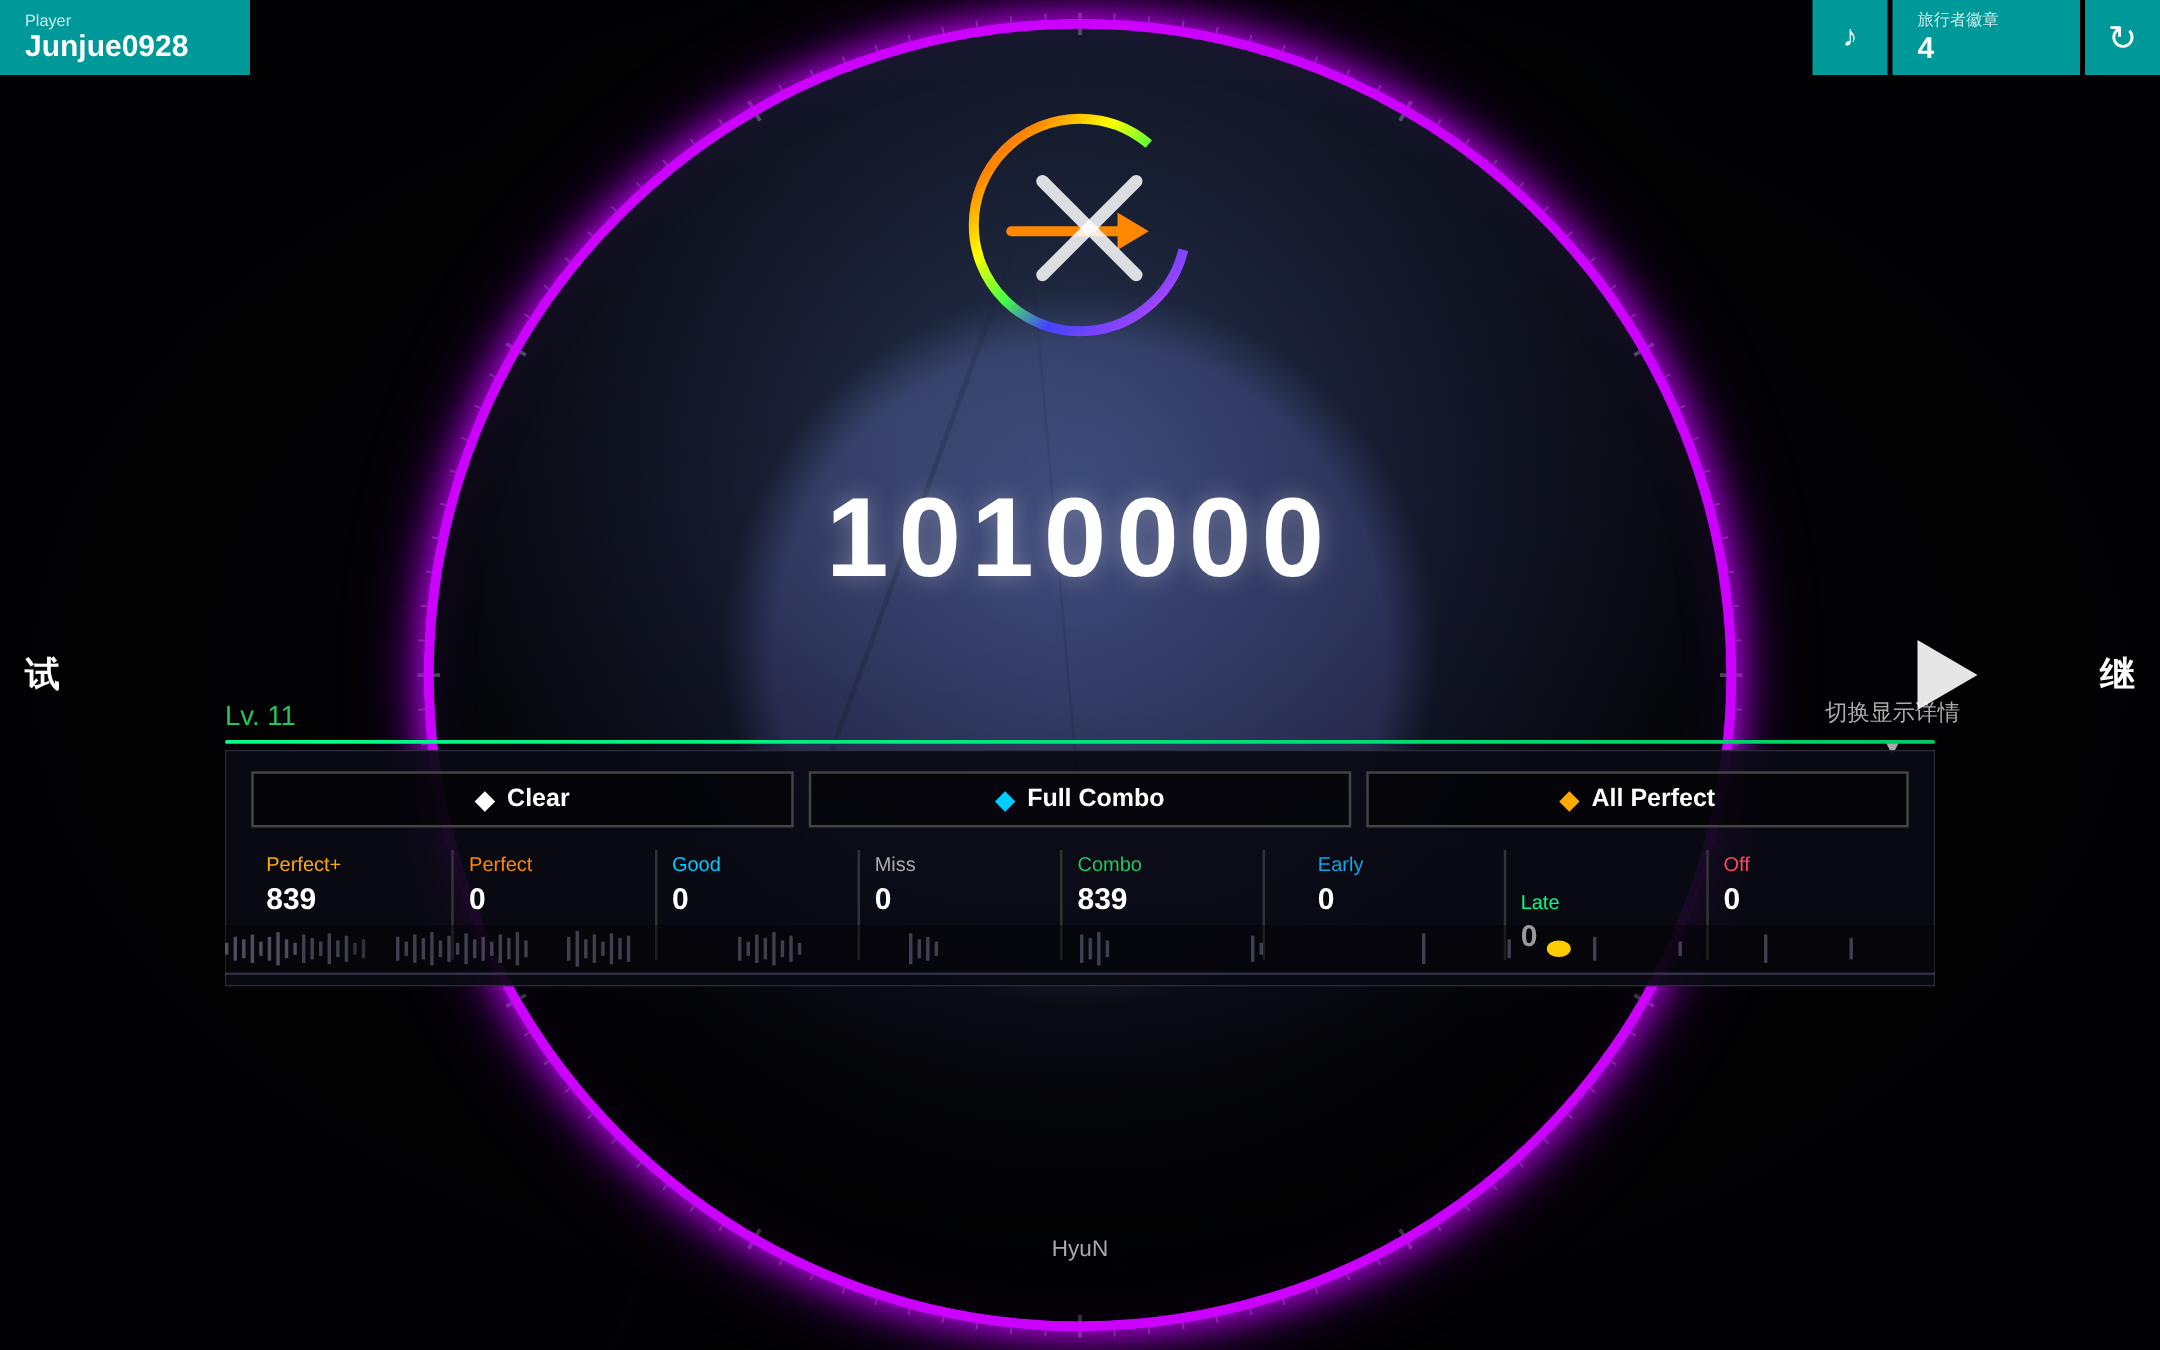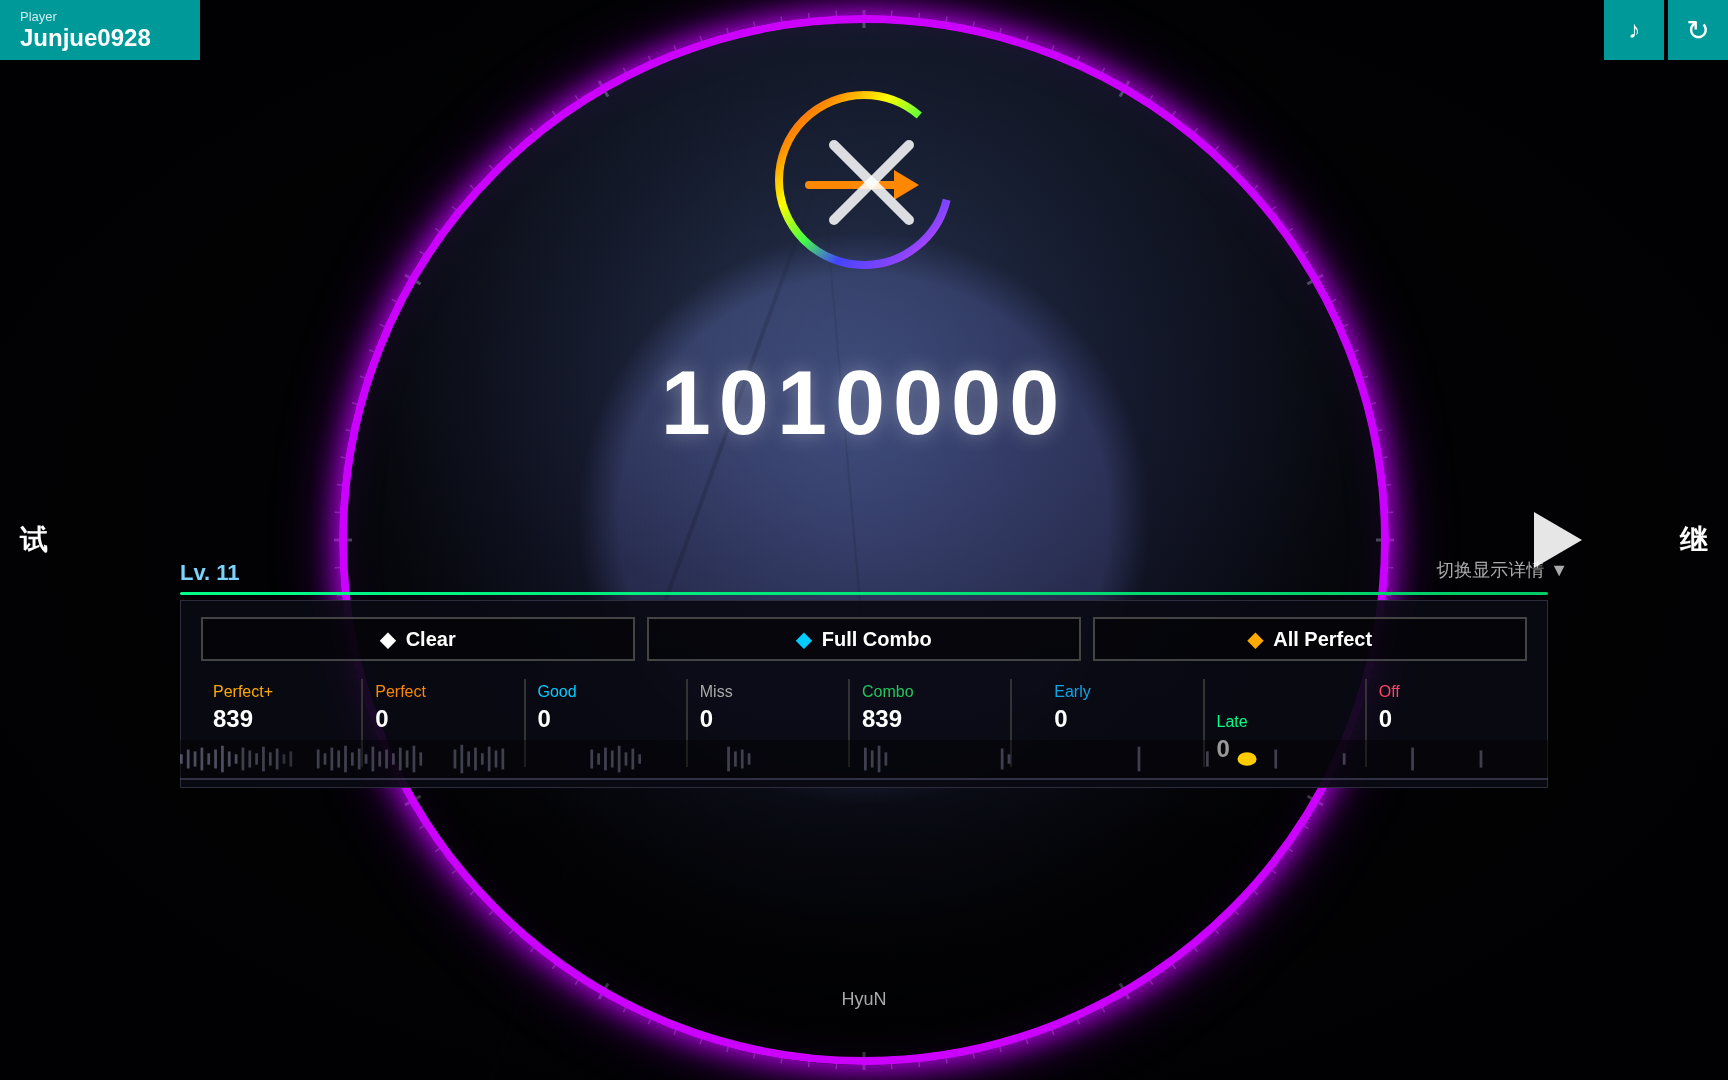--- a/index.html
+++ b/index.html
@@ -101,38 +101,39 @@
       color: #ffcc00;
       letter-spacing: 6px;
       margin-bottom: 20px;
     }
 
     
     .level-indicator {
       position: absolute;
       left: 180px;
       top: 560px;
-      color: #7dd3fc;
+      color: #22c55e;
       font-size: 22px;
-      font-weight: 700;
+      font-weight: 400;
       z-index: 10;
     }
 
     
     .toggle-detail {
       position: absolute;
       right: 160px;
       top: 558px;
       color: #aaaaaa;
       font-size: 18px;
       z-index: 10;
       cursor: pointer;
       display: flex;
       align-items: center;
       gap: 6px;
+      flex-direction: column;
     }
 
     
     .progress-line {
       position: absolute;
       left: 180px;
       right: 180px;
       top: 592px;
       height: 3px;
       background: linear-gradient(to right, #00ff88, #00cc66);
@@ -420,20 +421,24 @@
 <div class="top-hud">
   <div class="hud-left">
     <div class="hud-segment">
       <span class="hud-segment-label">Player</span>
       <span class="hud-segment-value">Junjue0928</span>
     </div>
   </div>
   <div class="hud-right">
     <div class="hud-icon-btn">
       <span style="font-size:24px;color:#fff;">♪</span>
+    </div>
+    <div class="hud-right-segment">
+      <span class="hud-segment-label">旅行者徽章</span>
+      <span class="hud-segment-value">4</span>
     </div>
     <div class="hud-icon-btn">
       <span style="font-size:28px;color:#fff;">↻</span>
     </div>
   </div>
 </div>
 
 <div class="game-logo" style="position:absolute;top:140px;left:50%;transform:translateX(-50%);z-index:10;width:200px;height:200px;">
   <svg viewBox="0 0 200 200" width="200" height="200" xmlns="http://www.w3.org/2000/svg">
 
@@ -452,21 +457,21 @@
     <circle cx="100" cy="100" r="85" fill="none" stroke="url(#rainbow)" stroke-width="8" stroke-dasharray="440 100" stroke-dashoffset="-20"></circle>
 
     <line x1="45" y1="105" x2="130" y2="105" stroke="#ff8800" stroke-width="8" stroke-linecap="round"></line>
     <polygon points="130,90 155,105 130,120" fill="#ff8800"></polygon>
 
     <line x1="70" y1="65" x2="145" y2="140" stroke="rgba(255,255,255,0.85)" stroke-width="10" stroke-linecap="round"></line>
     <line x1="145" y1="65" x2="70" y2="140" stroke="rgba(255,255,255,0.85)" stroke-width="10" stroke-linecap="round"></line>
   </svg>
 </div>
 
-<div style="position:absolute;top:352px;left:50%;transform:translateX(-50%);z-index:10;text-align:right;">
+<div style="position:absolute;top:380px;left:50%;transform:translateX(-50%);z-index:10;text-align:right;">
   <div class="score-main">1010000</div>
 </div>
 
 <div class="level-indicator">Lv. 11</div>
 
 <div class="toggle-detail">
   <span>切换显示详情</span>
   <span>▼</span>
 </div>
 

